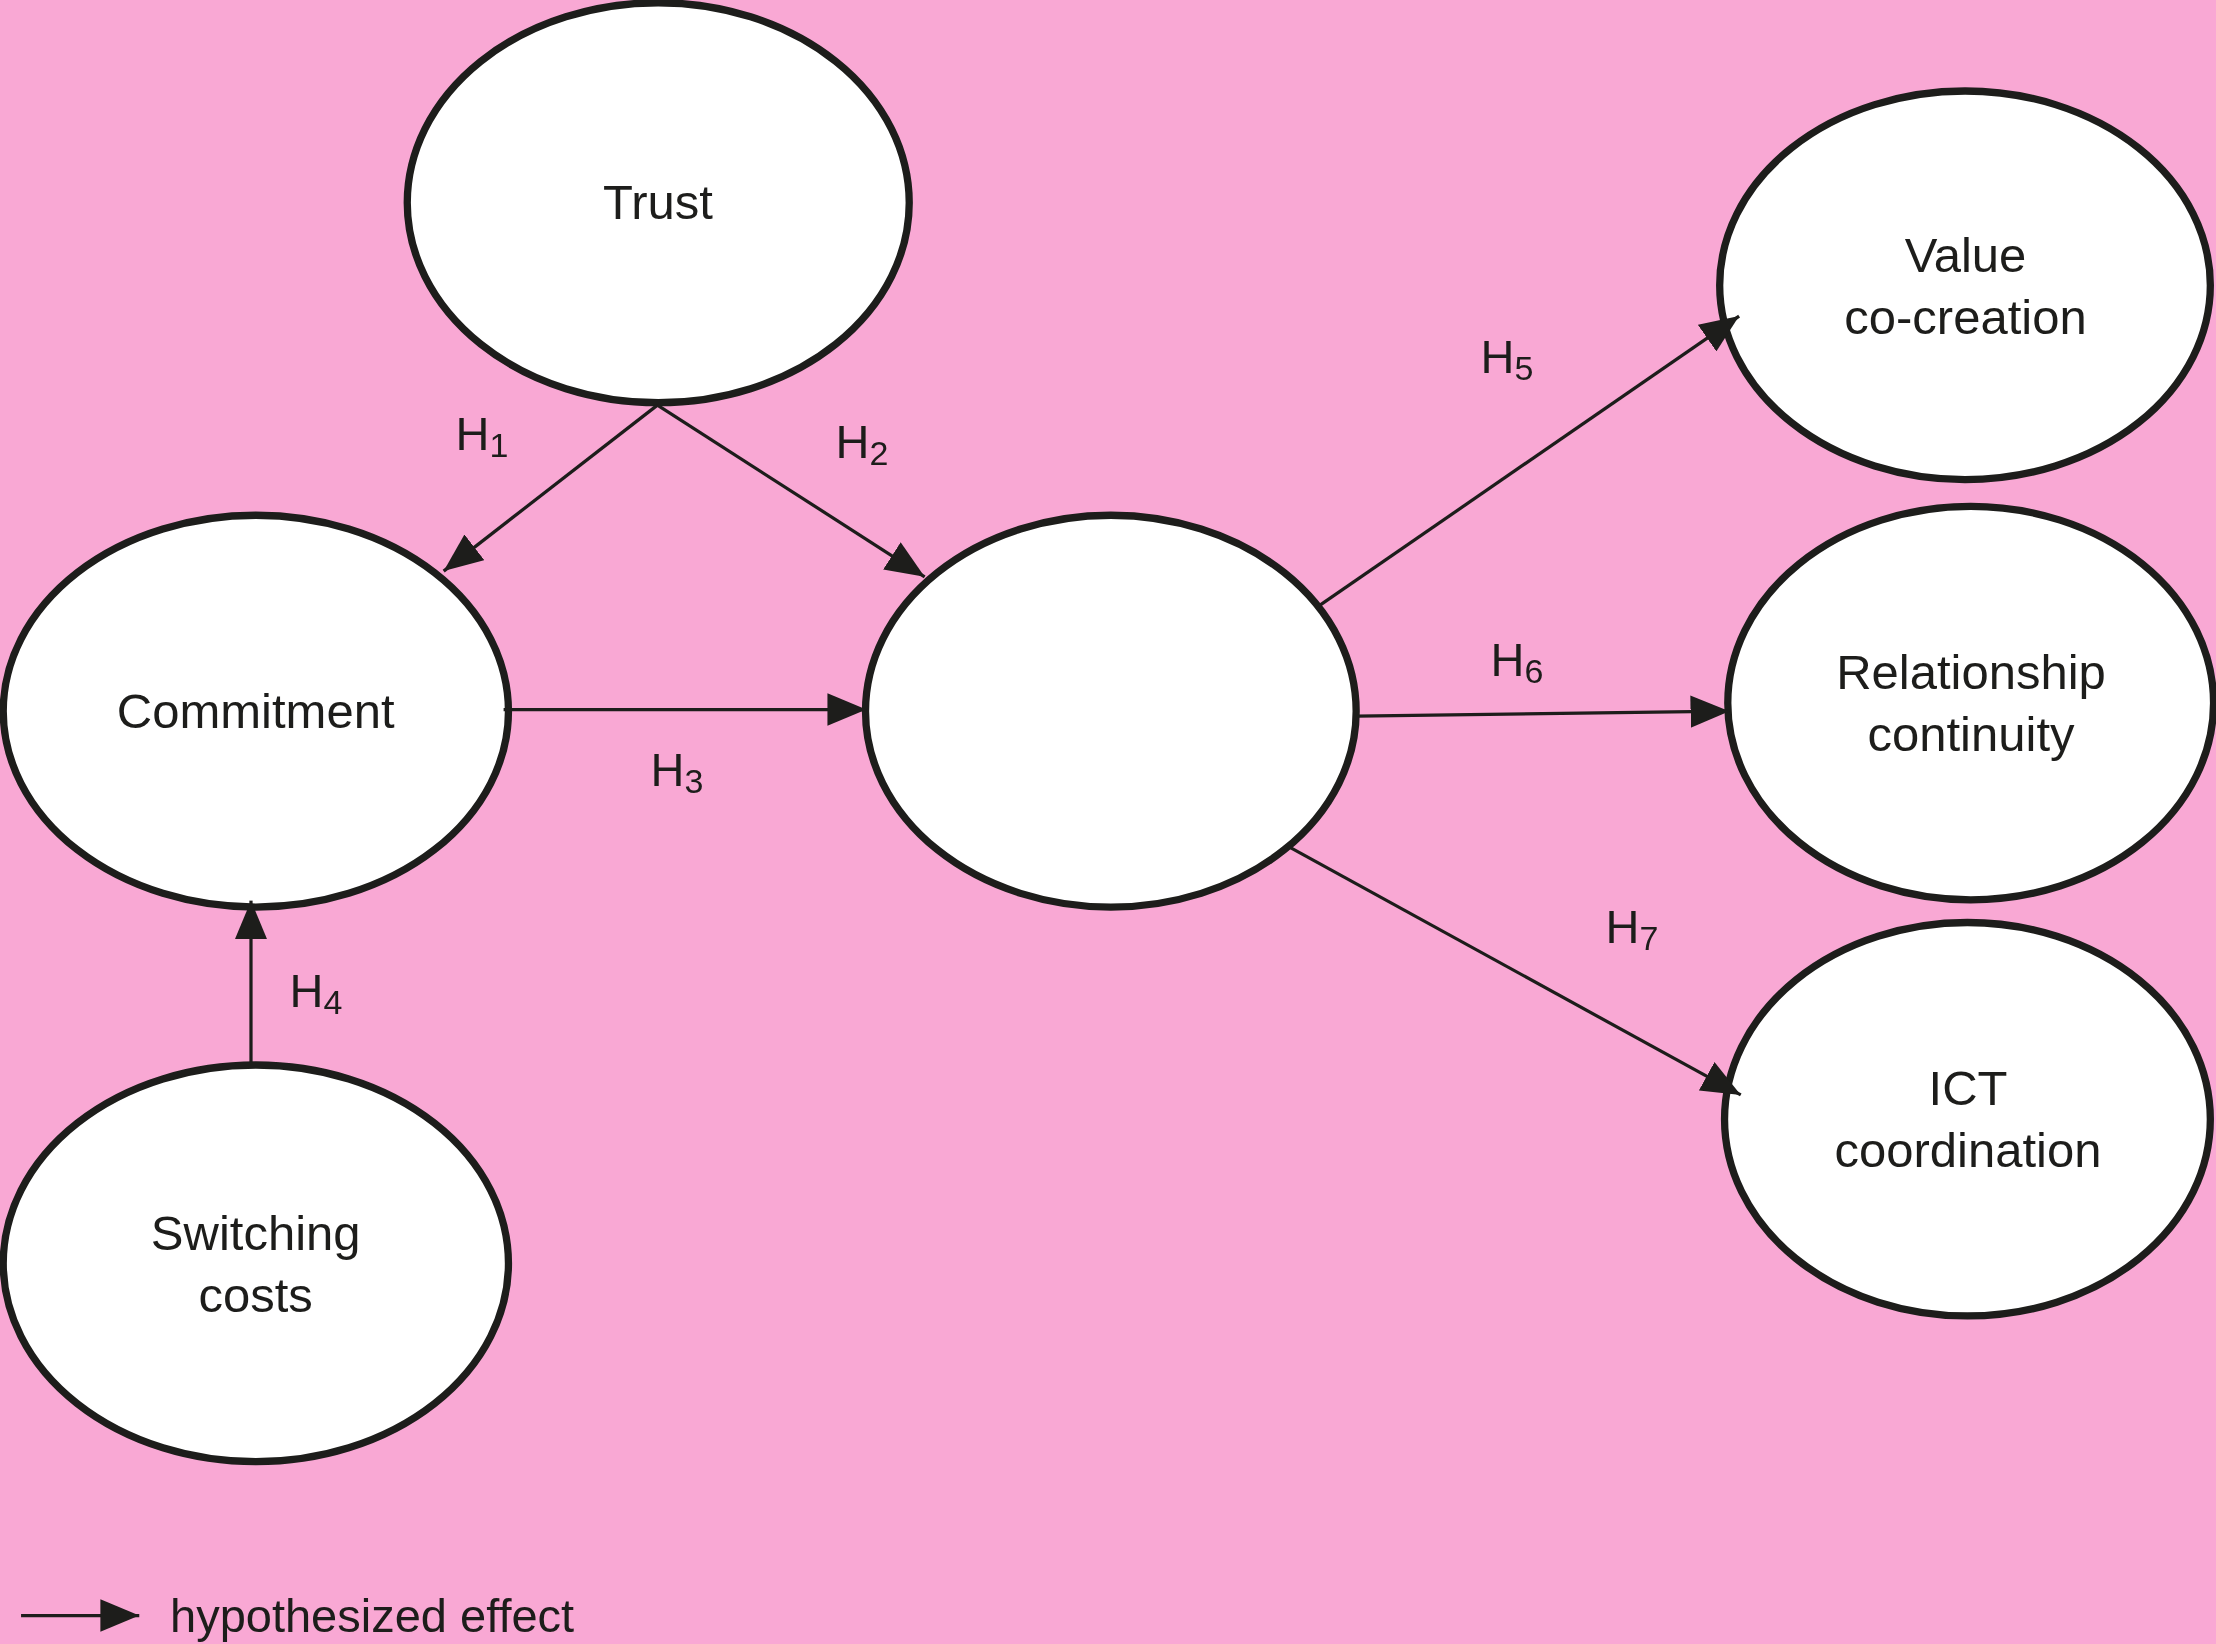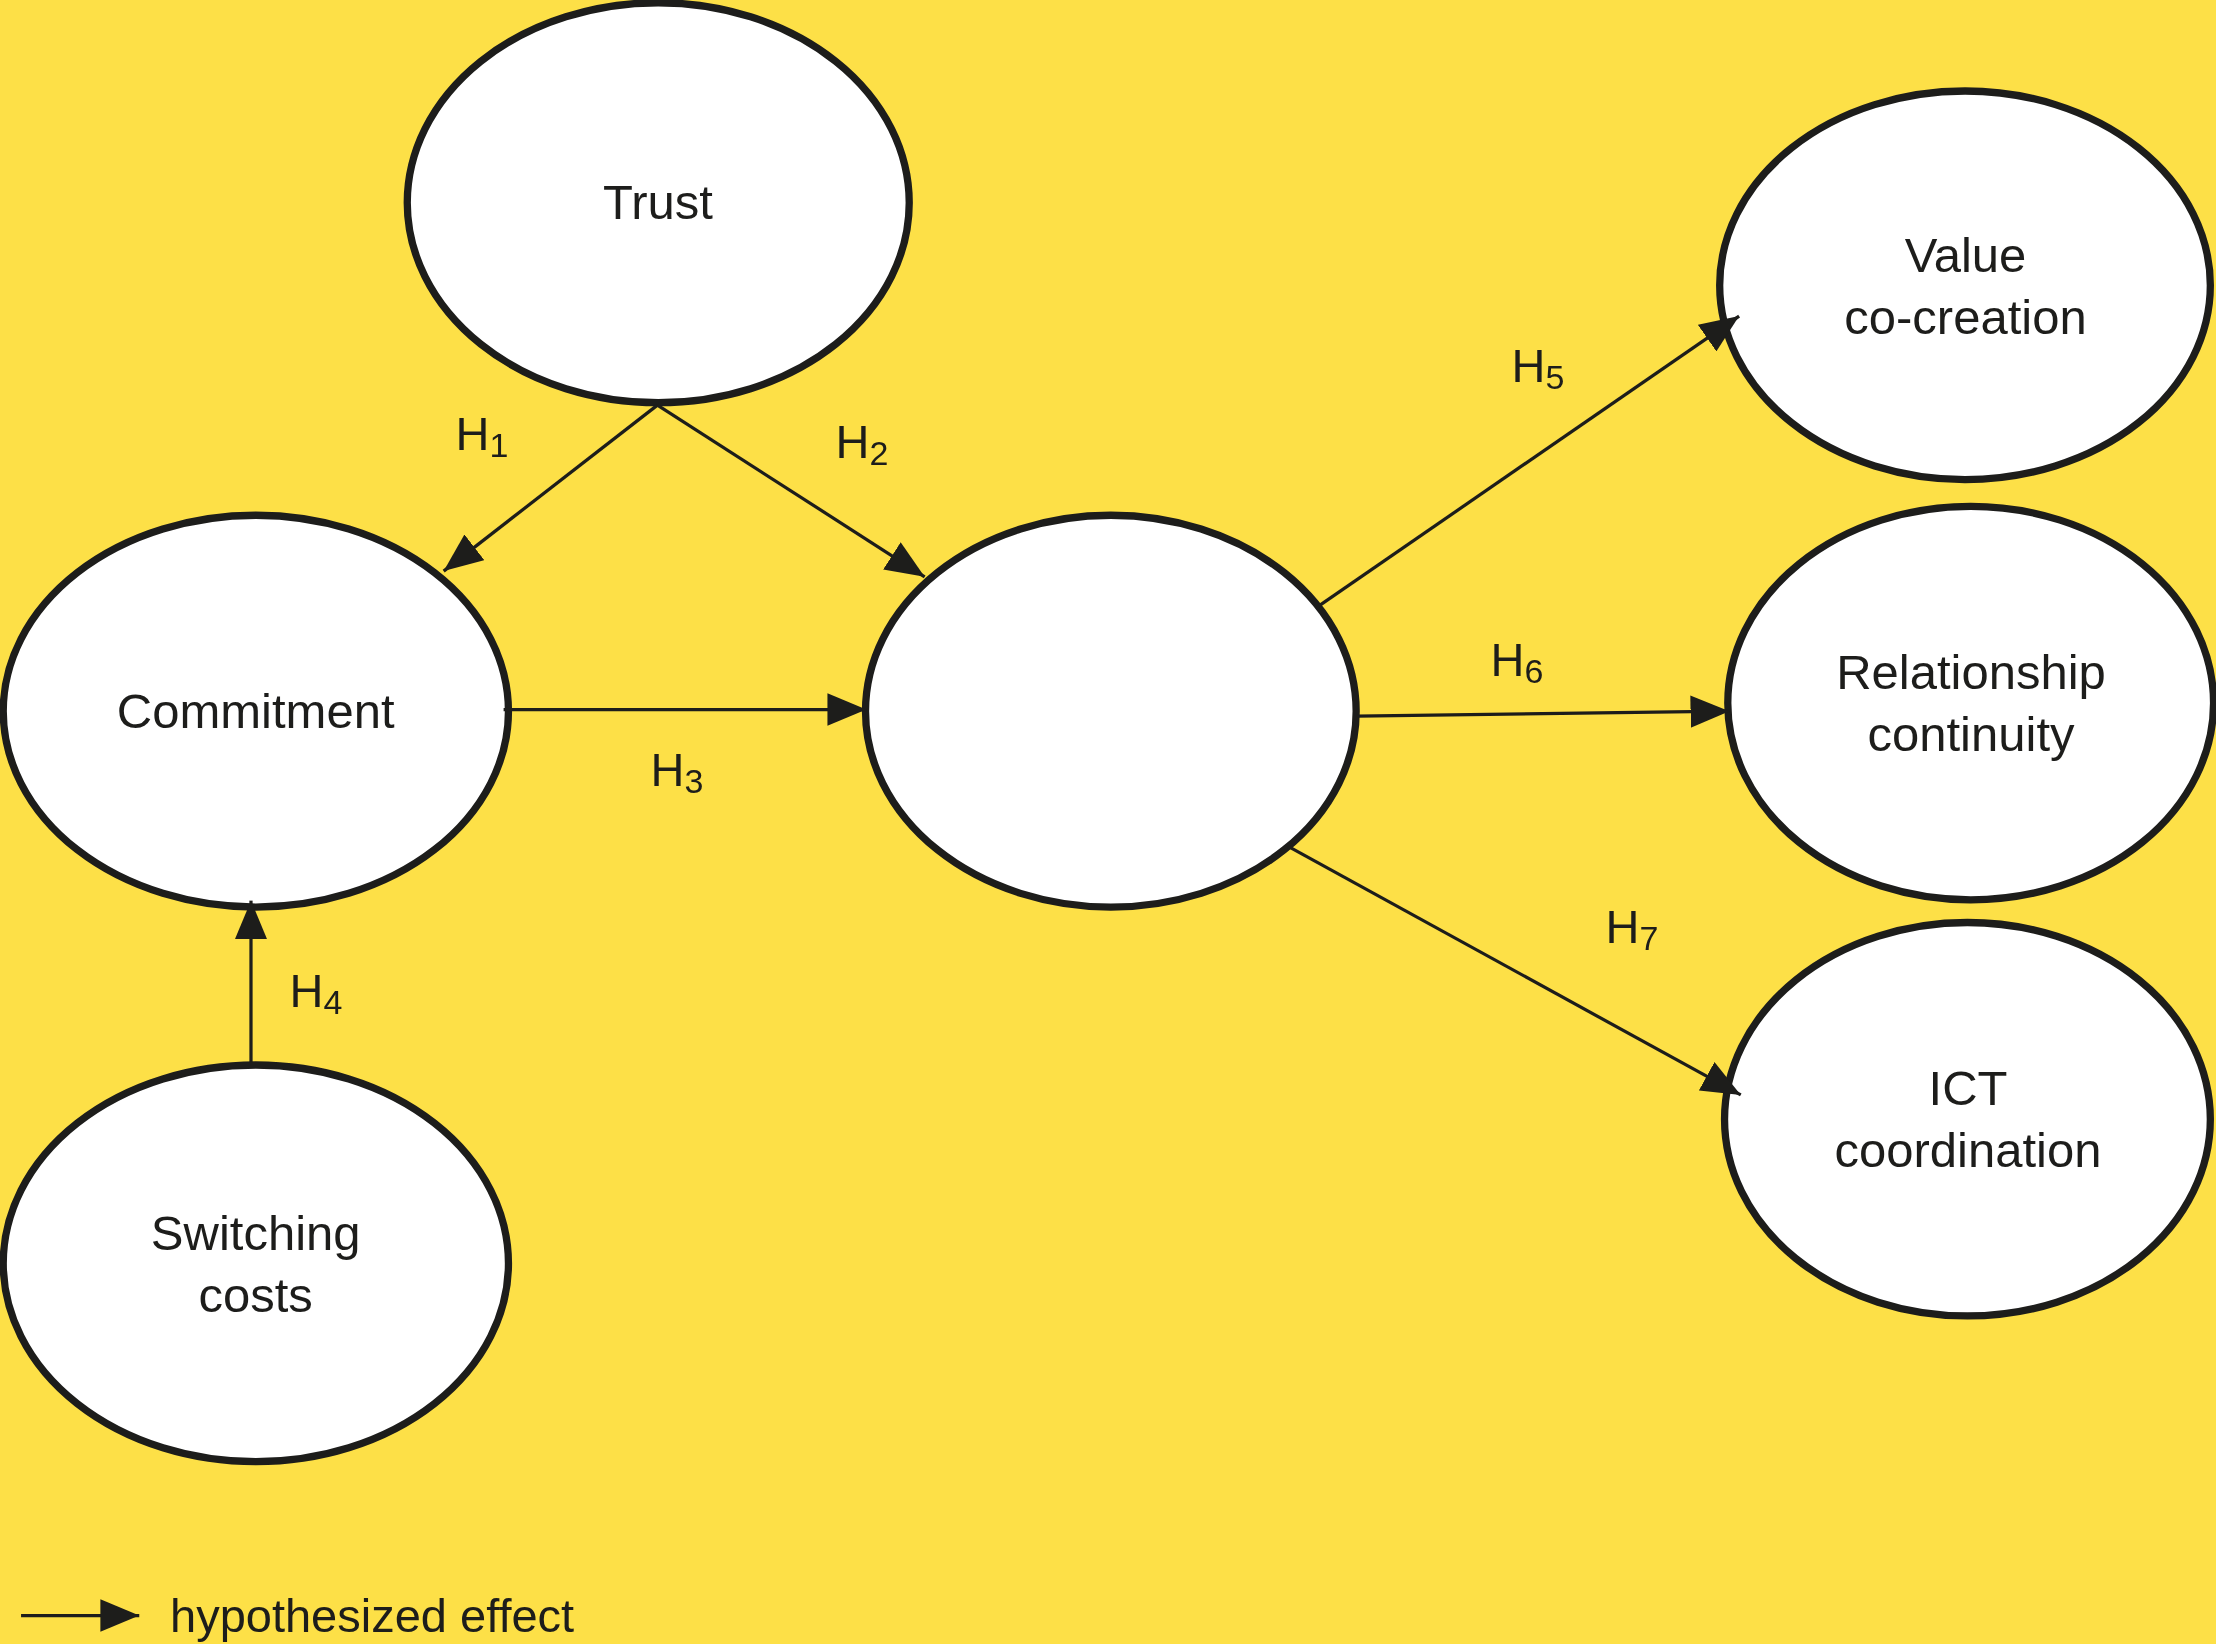--- a/index.html
+++ b/index.html
@@ -4,21 +4,21 @@
 <style>
   html, body {
     margin: 0;
     padding: 0;
     background: #ffffff;
   }
   .stage {
     position: relative;
     width: 2216px;
     height: 1645px;
-    background: #fde047;
+    background: #f9a8d4;
     font-family: "Liberation Sans", sans-serif;
     color: #1d1d1b;
     overflow: hidden;
   }
   .stage svg.wires {
     position: absolute;
     left: 0;
     top: 0;
     width: 2216px;
     height: 1645px;
@@ -97,20 +97,20 @@
 co-creation</div>
   <div class="node-label" style="left:1728px; top:506px;  width:486px; height:394px;">Relationship
 continuity</div>
   <div class="node-label" style="left:1725px; top:922px; width:486px; height:394px;">ICT
 coordination</div>
 
   <div class="edge-label" style="left:482px;  top:433px;"><span>H</span><sub>1</sub></div>
   <div class="edge-label" style="left:862px; top:441px;text-align:center;"><span>H</span><sub>2</sub></div>
   <div class="edge-label" style="left:677px;  top:769px;"><span>H</span><sub>3</sub></div>
   <div class="edge-label" style="left:316px;  top:990px;"><span>H</span><sub>4</sub></div>
-  <div class="edge-label" style="left:1507px; top:365px;margin-left:31px;"><span>H</span><sub>5</sub></div>
+  <div class="edge-label" style="left:1507px; top:356px;"><span>H</span><sub>5</sub></div>
   <div class="edge-label" style="left:1517px; top:631px;margin-top:28px;"><span>H</span><sub>6</sub></div>
   <div class="edge-label" style="left:1604px; top:926px;margin-left:28px;"><span>H</span><sub>7</sub></div>
 
   <span class="legend-text">hypothesized effect</span>
 
 </div>
 
 
 </body></html>

